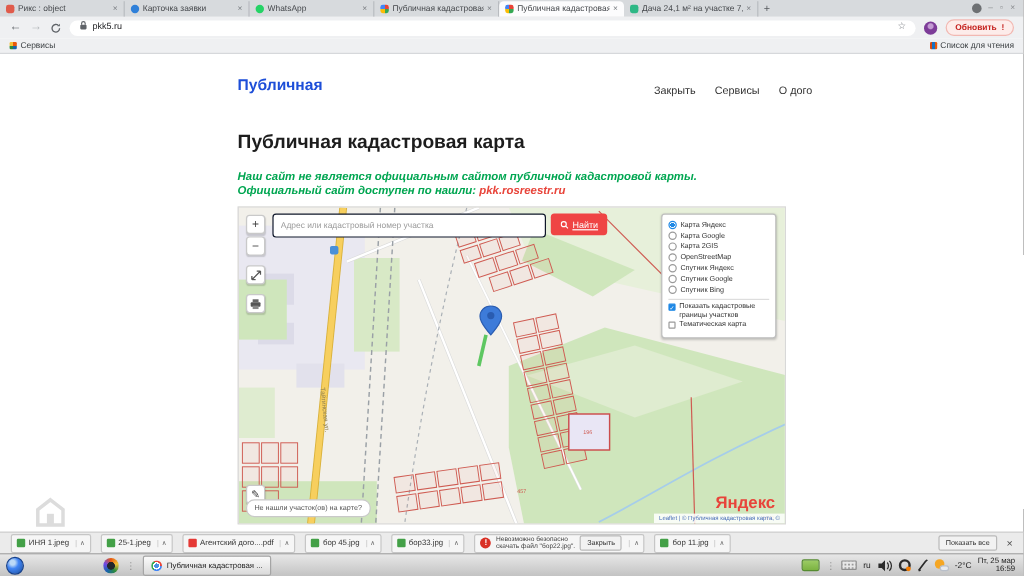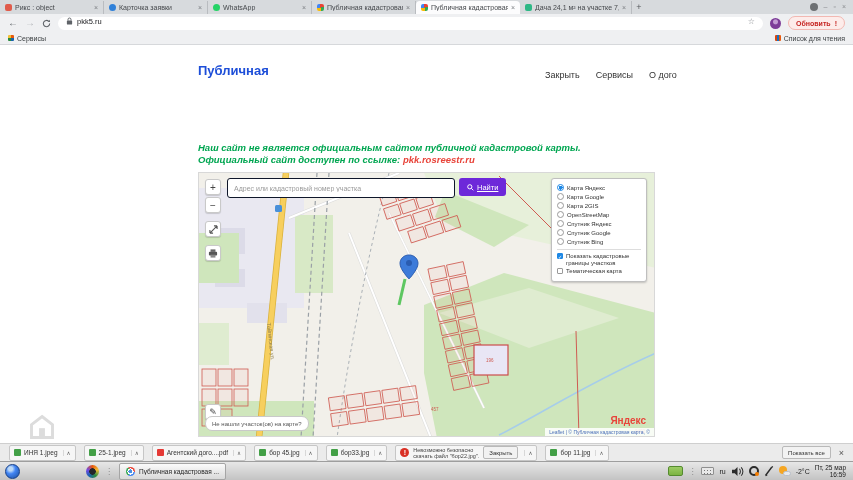--- a/index.html
+++ b/index.html
@@ -48,34 +48,34 @@
   .disc .lnk{color:#e8443a;}
   
   .map{position:absolute;left:198px;top:172px;width:457px;height:265px;border:1px solid #d8d8d8;
        box-sizing:border-box;overflow:hidden;background:#f2f0ea;}
   .mapbtn{position:absolute;width:16px;height:16px;background:#fff;border:1px solid #c9c9c9;border-radius:3px;
           box-shadow:0 1px 1px rgba(0,0,0,.15);display:flex;align-items:center;justify-content:center;
           font-size:10px;color:#444;box-sizing:border-box;}
   .srch{position:absolute;left:28px;top:5px;width:228px;height:20px;border:1px solid #0f172a;border-radius:3px;
         background:#fff;font-size:7px;color:#333;padding:0 6px;box-sizing:border-box;font-family:inherit;}
   .srch::placeholder{color:#9a9a9a;}
-  .srchbtn{position:absolute;left:260px;top:5px;height:18px;padding:0 8px;background:#6d28d9;color:#fff;
+  .srchbtn{position:absolute;left:260px;top:5px;height:18px;padding:0 8px;background:#ef4444;color:#fff;
            border:none;border-radius:3px;font-size:7.5px;display:flex;align-items:center;gap:3px;text-decoration:underline;}
   .layers{position:absolute;right:7px;top:5px;width:84px;background:#fff;border:1px solid #bfbfbf;
           border-radius:3px;box-shadow:0 1px 2px rgba(0,0,0,.2);padding:4px 5px;font-size:6px;color:#333;}
   .lrow{display:flex;align-items:center;gap:3px;height:9px;}
   .radio{width:5px;height:5px;border:1px solid #9a9a9a;border-radius:50%;flex:0 0 auto;box-sizing:content-box;}
   .radio.on{border-color:#1e88e5;background:radial-gradient(circle,#1e88e5 0 2px,#fff 2px);}
   .ldiv{border-top:1px solid #ddd;margin:3px 0;}
   .cbx{width:6px;height:6px;border:1px solid #9a9a9a;border-radius:1px;flex:0 0 auto;box-sizing:border-box;}
   .cbx.on{background:#1e88e5;border-color:#1e88e5;color:#fff;font-size:5px;line-height:6px;text-align:center;}
   .crow{display:flex;align-items:flex-start;gap:3px;margin:2px 0;line-height:6.5px;}
   .notfound{position:absolute;left:6px;bottom:5px;height:13px;background:#fff;border:1px solid #c9c9c9;
             border-radius:7px;font-size:6px;color:#555;display:flex;align-items:center;padding:0 6px;}
-  .yandex{position:absolute;right:8px;bottom:10px;color:#e8443a;font-weight:bold;font-size:10px;margin-left:24px;}
+  .yandex{position:absolute;right:8px;bottom:10px;color:#e8443a;font-weight:bold;font-size:14px;margin-left:24px;}
   .attrib{position:absolute;right:0;bottom:0;background:rgba(255,255,255,.85);font-size:5px;
           color:#4a6fb8;padding:1px 4px;}
   
   .wmark{position:absolute;left:28px;top:413px;display:flex;align-items:center;gap:8px;z-index:1;color:#dcdcdc;}
   .wmark .txt{font-size:25px;font-weight:bold;letter-spacing:2px;color:#dcdcdc;}
   
   .dlbar{position:absolute;left:0;top:443px;right:0;height:18px;background:#ebebeb;border-top:1px solid #cfcfcf;
          display:flex;align-items:center;gap:8px;padding:0 9px;z-index:5;box-sizing:border-box;}
   .dli{display:flex;align-items:center;gap:3px;height:14px;background:#f6f6f6;border:1px solid #c6c6c6;
        border-radius:2px;padding:0 4px;font-size:6.5px;color:#333;}
@@ -200,24 +200,25 @@
   </div>
 
   <div class="logo">
     <div>Публичная</div>
   </div>
   <div class="topnav">
     <span>Закрыть</span>
     <span>Сервисы</span>
     <span>О дого</span>
   </div>
+  <div class="h1">Публичная кадастровая карта</div>
   <div class="disc">
     <div>Наш сайт не является официальным сайтом публичной кадастровой карты.</div>
     <div>
-      <span>Официальный сайт доступен по ссылке: </span><span class="lnk">pkk.rosreestr.ru</span>
+      <span>Официальный сайт доступен по нашли: </span><span class="lnk">pkk.rosreestr.ru</span>
     </div>
   </div>
 
   <div class="map">
     <svg width="457" height="265" viewBox="0 0 457 265" style="position:absolute;left:0;top:0;">
       <rect width="457" height="265" fill="#f2f0ea"></rect>
 
       <rect x="0" y="15" width="105" height="120" fill="#e9e8f1"></rect>
       <rect x="8" y="55" width="38" height="26" fill="#dcdbe8"></rect>
       <rect x="16" y="96" width="30" height="18" fill="#dcdbe8"></rect>

